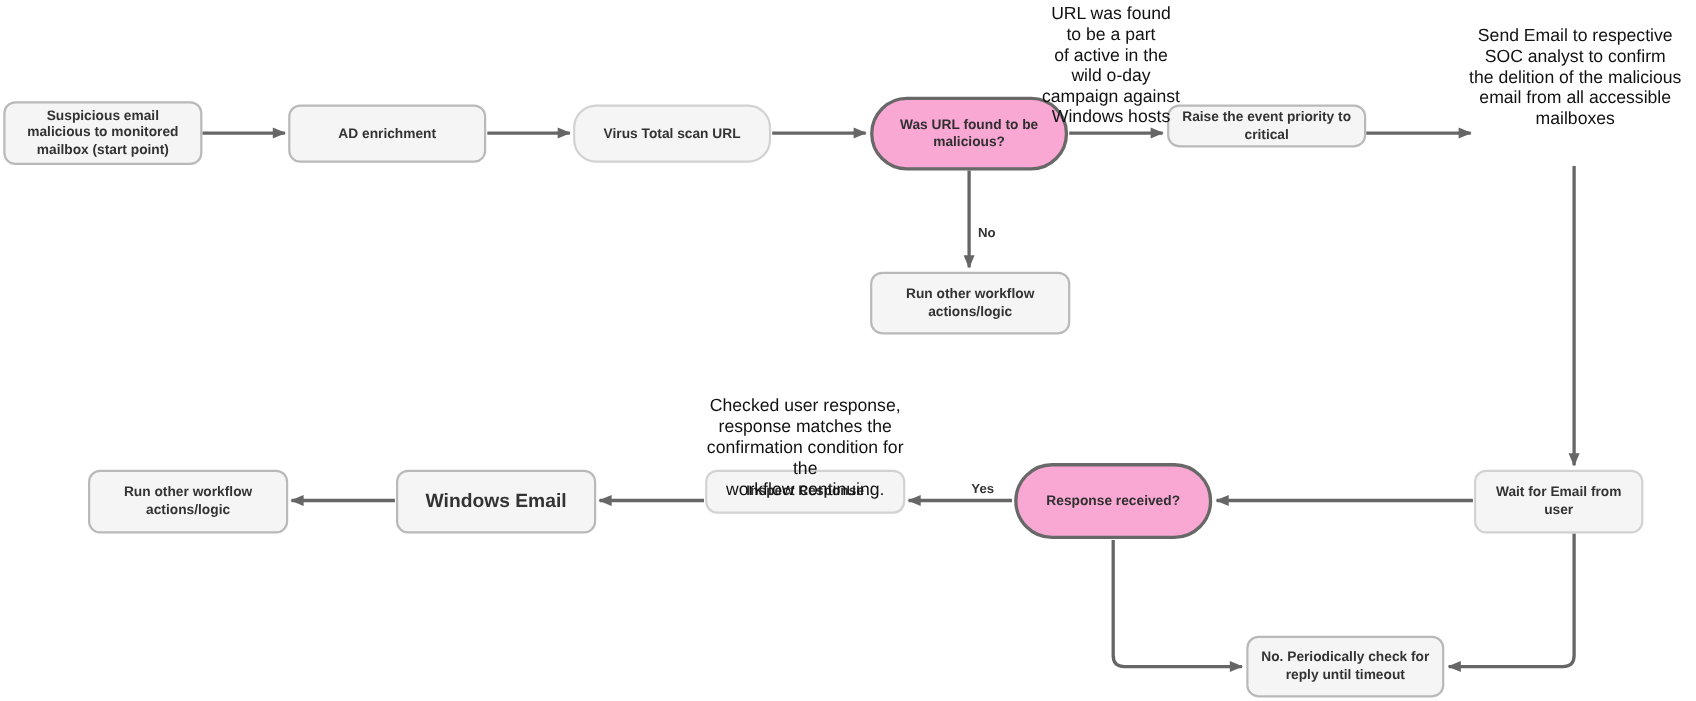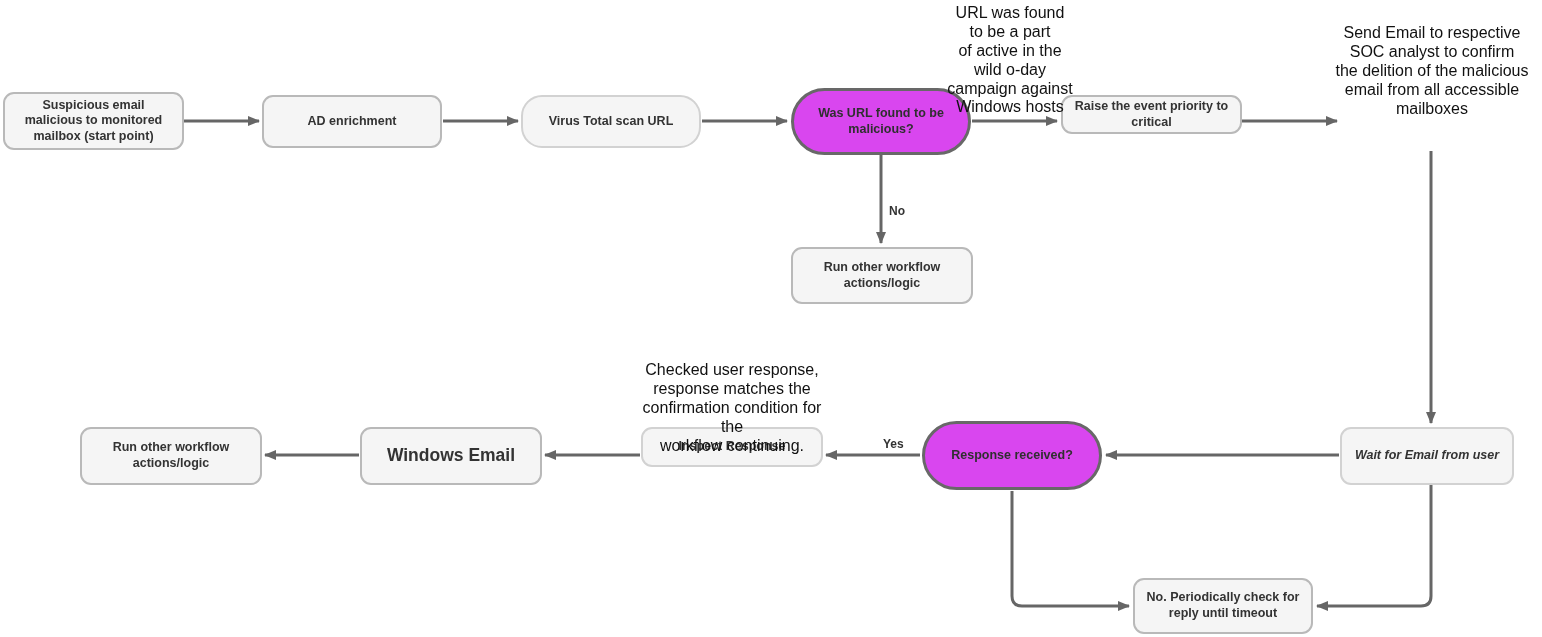--- a/index.html
+++ b/index.html
@@ -11,21 +11,21 @@
   .node{
     position:absolute;box-sizing:border-box;
     background:#f5f5f5;border:2px solid #b9b9b9;border-radius:11px;
     display:flex;align-items:center;justify-content:center;text-align:center;
     font-weight:bold;font-size:12.5px;color:#333333;line-height:1.25;padding:4px 8px;
   }
   .node.light{border-color:#d2d2d2;}
   .node.big{font-size:17.5px;}
   .node.regular{font-weight:bold;border-radius:21px;}
   .node.decision{
-    background:#d946ef;border:3px solid #686868;border-radius:35px;color:#2f2f2f;
+    background:#f9a8d4;border:3px solid #686868;border-radius:35px;color:#2f2f2f;
   }
   .note{
     position:absolute;font-size:16px;color:#111111;text-align:center;
     white-space:pre-line;line-height:1.18;
   }
   .edge-label{
     position:absolute;font-size:12px;font-weight:bold;color:#333333;
   }
 </style>
 </head>
@@ -70,21 +70,21 @@
   <div class="node" style="left:791px;top:247px;width:182px;height:57px;">Run other workflow actions/logic</div>
 
   <div class="node" style="left:80px;top:427px;width:182px;height:58px;">Run other workflow actions/logic</div>
 
   <div class="node big" style="left:360px;top:427px;width:182px;height:58px;">Windows Email</div>
 
   <div class="node light" style="left:641px;top:427px;width:182px;height:40px;">Inspect Response</div>
 
   <div class="node decision" style="left:922px;top:421px;width:180px;height:69px;">Response received?</div>
 
-  <div class="node light" style="left:1340px;top:427px;width:174px;height:58px;font-style:italic;">Wait for Email from user</div>
+  <div class="node light" style="left:1340px;top:427px;width:154px;height:58px;">Wait for Email from user</div>
 
   <div class="node" style="left:1133px;top:578px;width:180px;height:56px;">No. Periodically check for reply until timeout</div>
 
   <div class="note" style="left:920px;top:4px;width:180px;">URL was found
 to be a part
 of active in the
 wild o-day
 campaign against
 Windows hosts</div>
 

